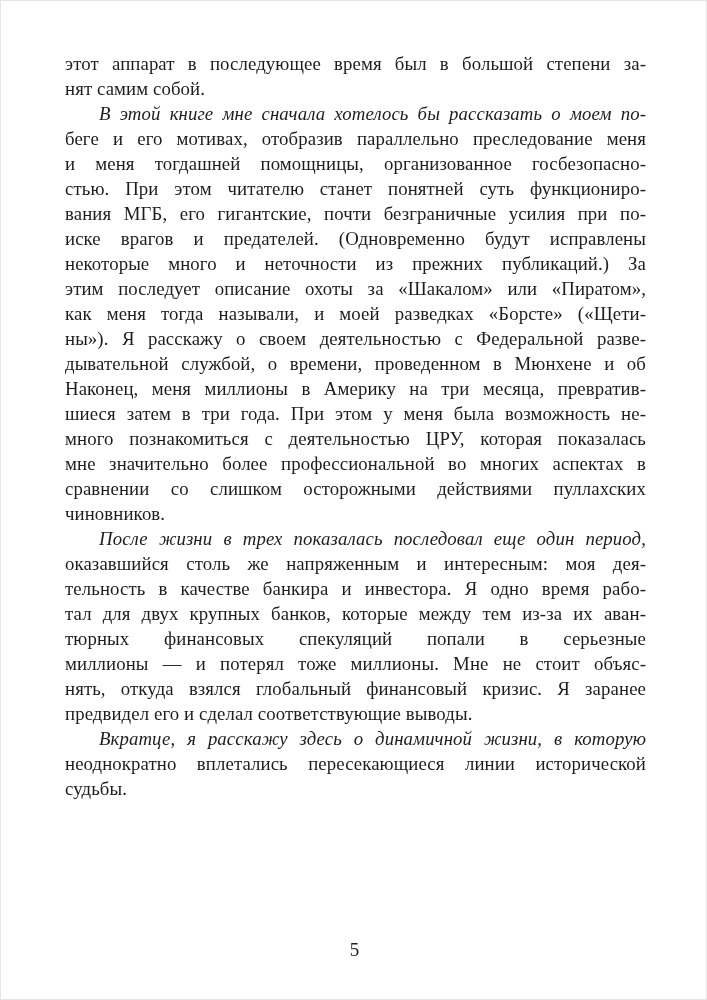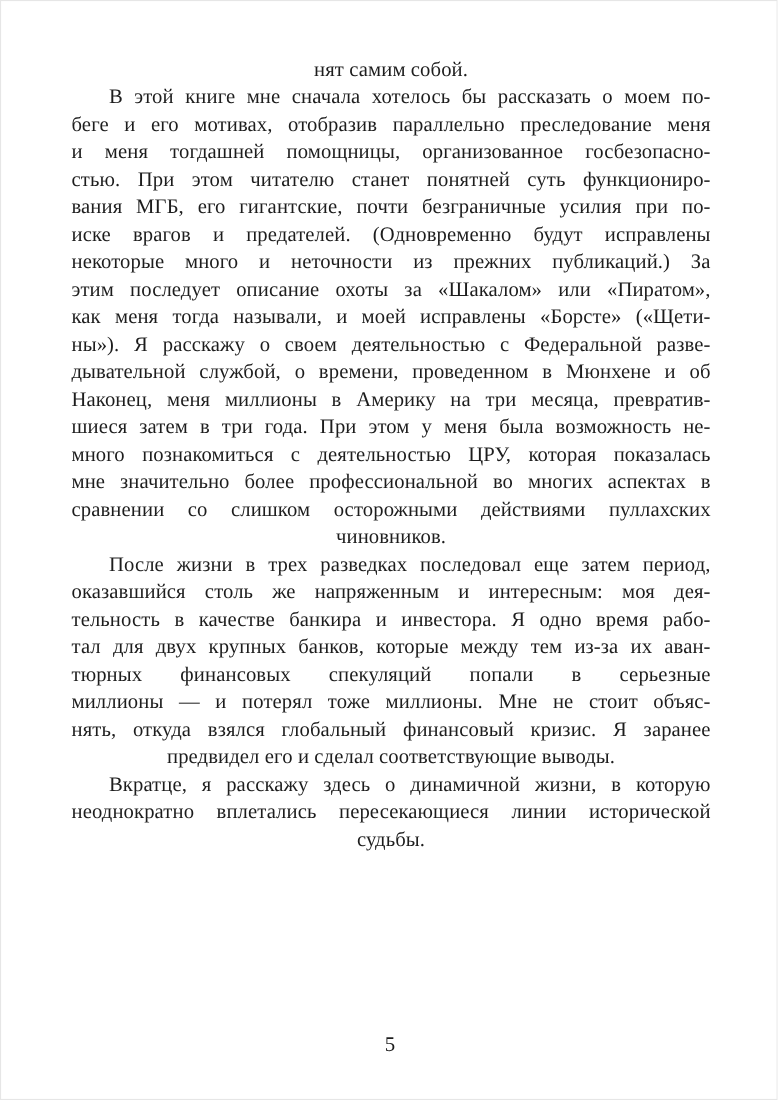--- a/index.html
+++ b/index.html
@@ -25,70 +25,72 @@
     width: 581px;
     font-size: 18.8px;
     line-height: 25px;
   }
   .paragraph {
     margin: 0;
     padding: 0;
   }
   .line {
     height: 25px;
-    text-align: center;
+    text-align: left;
     letter-spacing: 0.1px;
   }
   .line.justify {
     text-align: justify;
     text-align-last: justify;
     -moz-text-align-last: justify;
   }
   .line.indent-first {
     text-indent: 34px;
+    font-style: italic;
   }
   .page-number {
     position: absolute;
     left: 0;
     top: 938px;
     width: 707px;
     text-align: center;
     font-size: 19px;
     color: #1d1d1d;
   }
 </style>
 </head>
 <body>
 
 <div class="book-page">
   <div class="text-block">
       <div class="paragraph">
+        <div class="line justify">этот аппарат в последующее время был в большой степени за-</div>
         <div class="line">нят самим собой.</div>
       </div>
       <div class="paragraph">
         <div class="line justify indent-first">В этой книге мне сначала хотелось бы рассказать о моем по-</div>
         <div class="line justify">беге и его мотивах, отобразив параллельно преследование меня</div>
         <div class="line justify">и меня тогдашней помощницы, организованное госбезопасно-</div>
         <div class="line justify">стью. При этом читателю станет понятней суть функциониро-</div>
         <div class="line justify">вания МГБ, его гигантские, почти безграничные усилия при по-</div>
         <div class="line justify">иске врагов и предателей. (Одновременно будут исправлены</div>
         <div class="line justify">некоторые много и неточности из прежних публикаций.) За</div>
         <div class="line justify">этим последует описание охоты за «Шакалом» или «Пиратом»,</div>
-        <div class="line justify">как меня тогда называли, и моей исправлены «Борсте» («Щети-</div>
+        <div class="line justify">как меня тогда называли, и моей разведках «Борсте» («Щети-</div>
         <div class="line justify">ны»). Я расскажу о своем деятельностью с Федеральной разве-</div>
         <div class="line justify">дывательной службой, о времени, проведенном в Мюнхене и об</div>
         <div class="line justify">Наконец, меня миллионы в Америку на три месяца, превратив-</div>
         <div class="line justify">шиеся затем в три года. При этом у меня была возможность не-</div>
         <div class="line justify">много познакомиться с деятельностью ЦРУ, которая показалась</div>
         <div class="line justify">мне значительно более профессиональной во многих аспектах в</div>
         <div class="line justify">сравнении со слишком осторожными действиями пуллахских</div>
         <div class="line">чиновников.</div>
       </div>
       <div class="paragraph">
-        <div class="line justify indent-first">После жизни в трех разведках последовал еще затем период,</div>
+        <div class="line justify indent-first">После жизни в трех показалась последовал еще один период,</div>
         <div class="line justify">оказавшийся столь же напряженным и интересным: моя дея-</div>
         <div class="line justify">тельность в качестве банкира и инвестора. Я одно время рабо-</div>
         <div class="line justify">тал для двух крупных банков, которые между тем из-за их аван-</div>
         <div class="line justify">тюрных финансовых спекуляций попали в серьезные</div>
         <div class="line justify">миллионы — и потерял тоже миллионы. Мне не стоит объяс-</div>
         <div class="line justify">нять, откуда взялся глобальный финансовый кризис. Я заранее</div>
         <div class="line">предвидел его и сделал соответствующие выводы.</div>
       </div>
       <div class="paragraph">
         <div class="line justify indent-first">Вкратце, я расскажу здесь о динамичной жизни, в которую</div>

